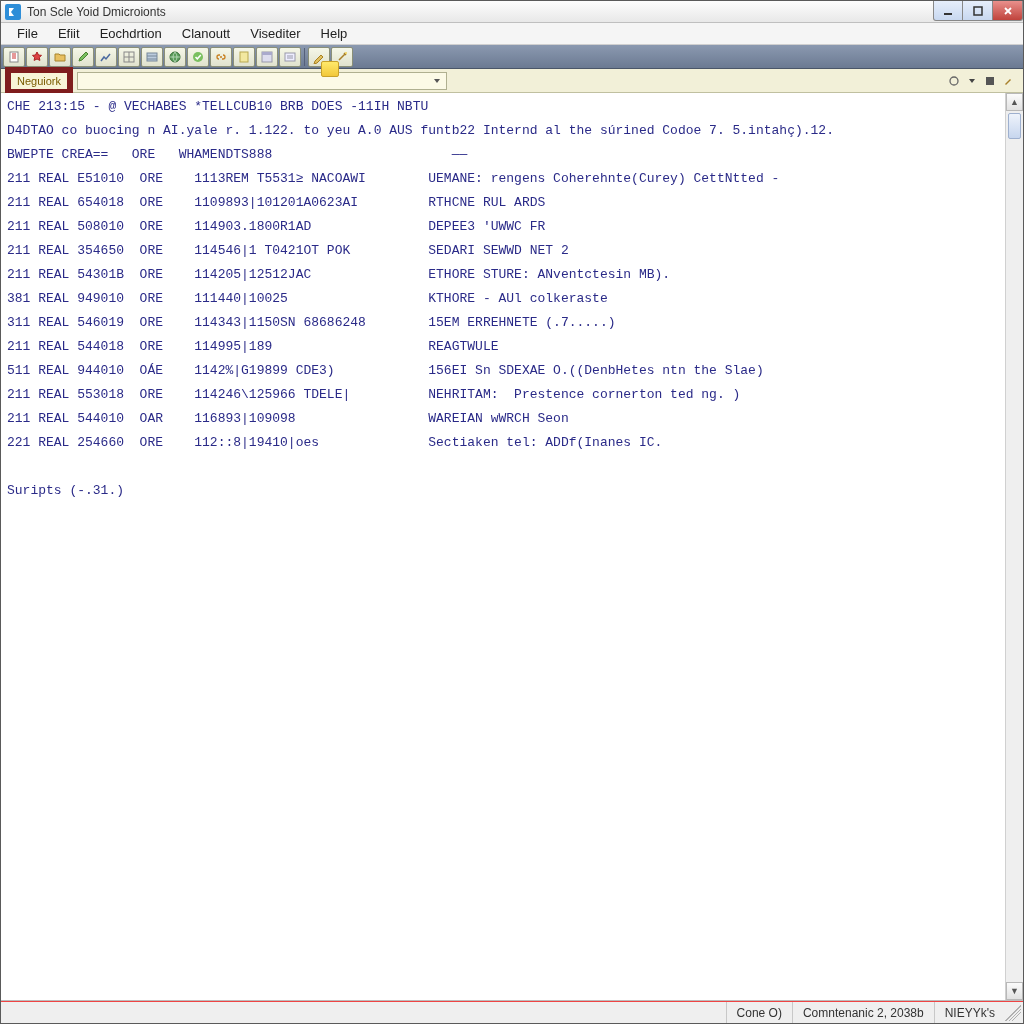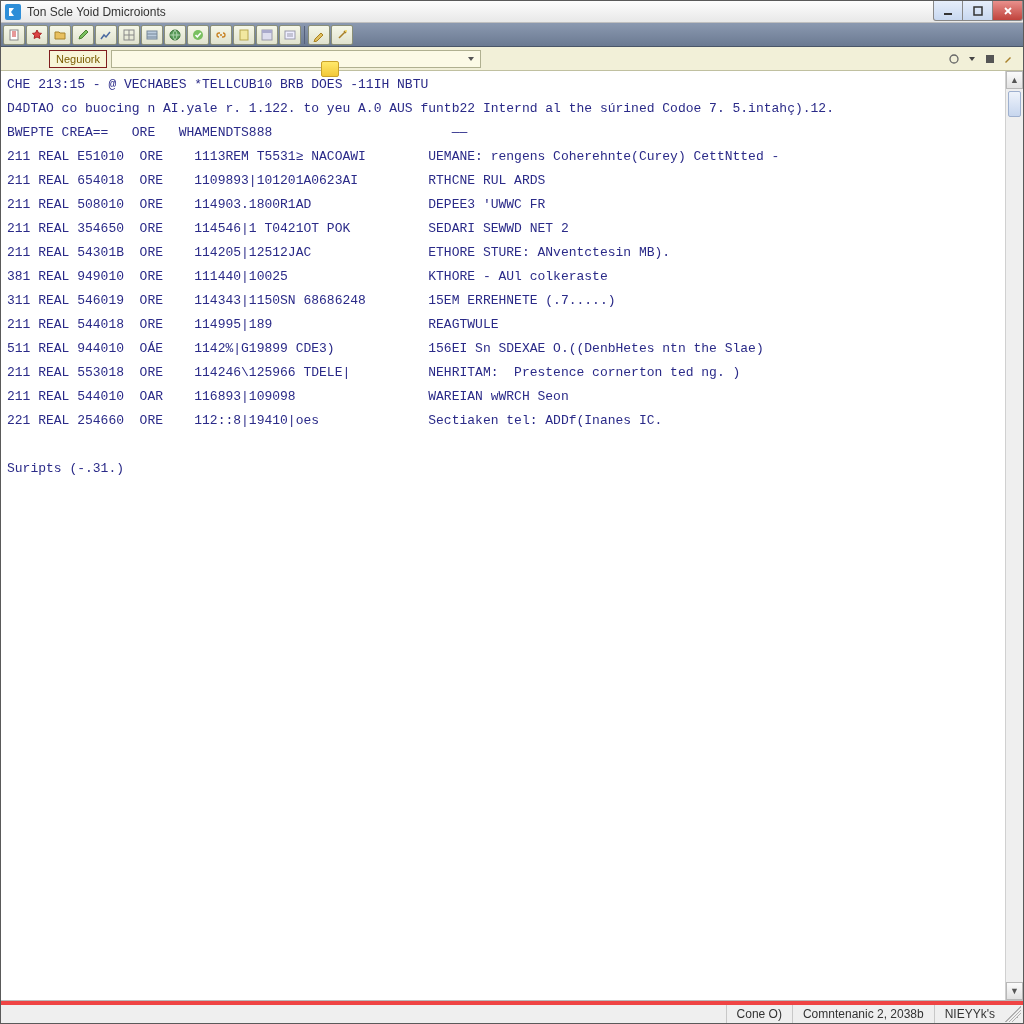--- a/index.html
+++ b/index.html
@@ -115,24 +115,23 @@
     background: #f2f0d8;
     border-bottom: 1px solid #c0c0a0;
     display: flex;
     align-items: center;
     padding: 0 4px;
     gap: 4px;
   }
   .addr-label {
     padding: 2px 6px;
     background: #f8f5d8;
-    border: 1px solid #7f1d1d;
+    border: 6px solid #7f1d1d;
     color: #7a5c00;
     font-size: 11px;
-    margin-left: 44px;
   }
   .addr-input {
     flex: 0 0 370px;
     height: 18px;
     background: #fcfae6;
     border: 1px solid #b0b090;
     display:flex;
     align-items:center;
     justify-content:flex-end;
     padding-right:2px;
@@ -204,21 +203,21 @@
     top:20px;
     height:26px;
     background:linear-gradient(to bottom,#eef3fb,#c7d6ee);
     border:1px solid #9eb0cf;
     border-radius:2px;
   }
   
   .statusbar {
     height: 22px;
     background: #efefef;
-    border-top: 4px solid #ef4444;
+    border-top: 1px solid #ef4444;
     display: flex;
     align-items: center;
     font-size: 12px;
     color: #333;
   }
   .status-spacer { flex: 1; }
   .status-cell {
     padding: 0 10px;
     border-left: 1px solid #c8c8c8;
     height: 100%;
@@ -258,20 +257,28 @@
           </svg>
       </div>
       <div class="titlebar-btn tb-close">
         <svg width="10" height="10" viewBox="0 0 10 10">
             <path d="M2 2 L8 8 M8 2 L2 8" stroke="#fff" stroke-width="1.8"></path>
           </svg>
       </div>
     </div>
   </div>
 
+  <div class="menubar">
+    <span class="menu-item">File</span>
+    <span class="menu-item">Efiit</span>
+    <span class="menu-item">Eochdrtion</span>
+    <span class="menu-item">Clanoutt</span>
+    <span class="menu-item">Visediter</span>
+    <span class="menu-item">Help</span>
+  </div>
 
   <div class="toolbar">
     <div class="tool-btn">
         <svg viewBox="0 0 14 14">
           <rect x="3" y="2" width="8" height="10" fill="#fff" stroke="#888"></rect>
           <path d="M5 4h4M5 6h4M5 8h4" stroke="#c33" stroke-width="1"></path>
         </svg>
       </div>
     <div class="tool-btn">
         <svg viewBox="0 0 14 14">

